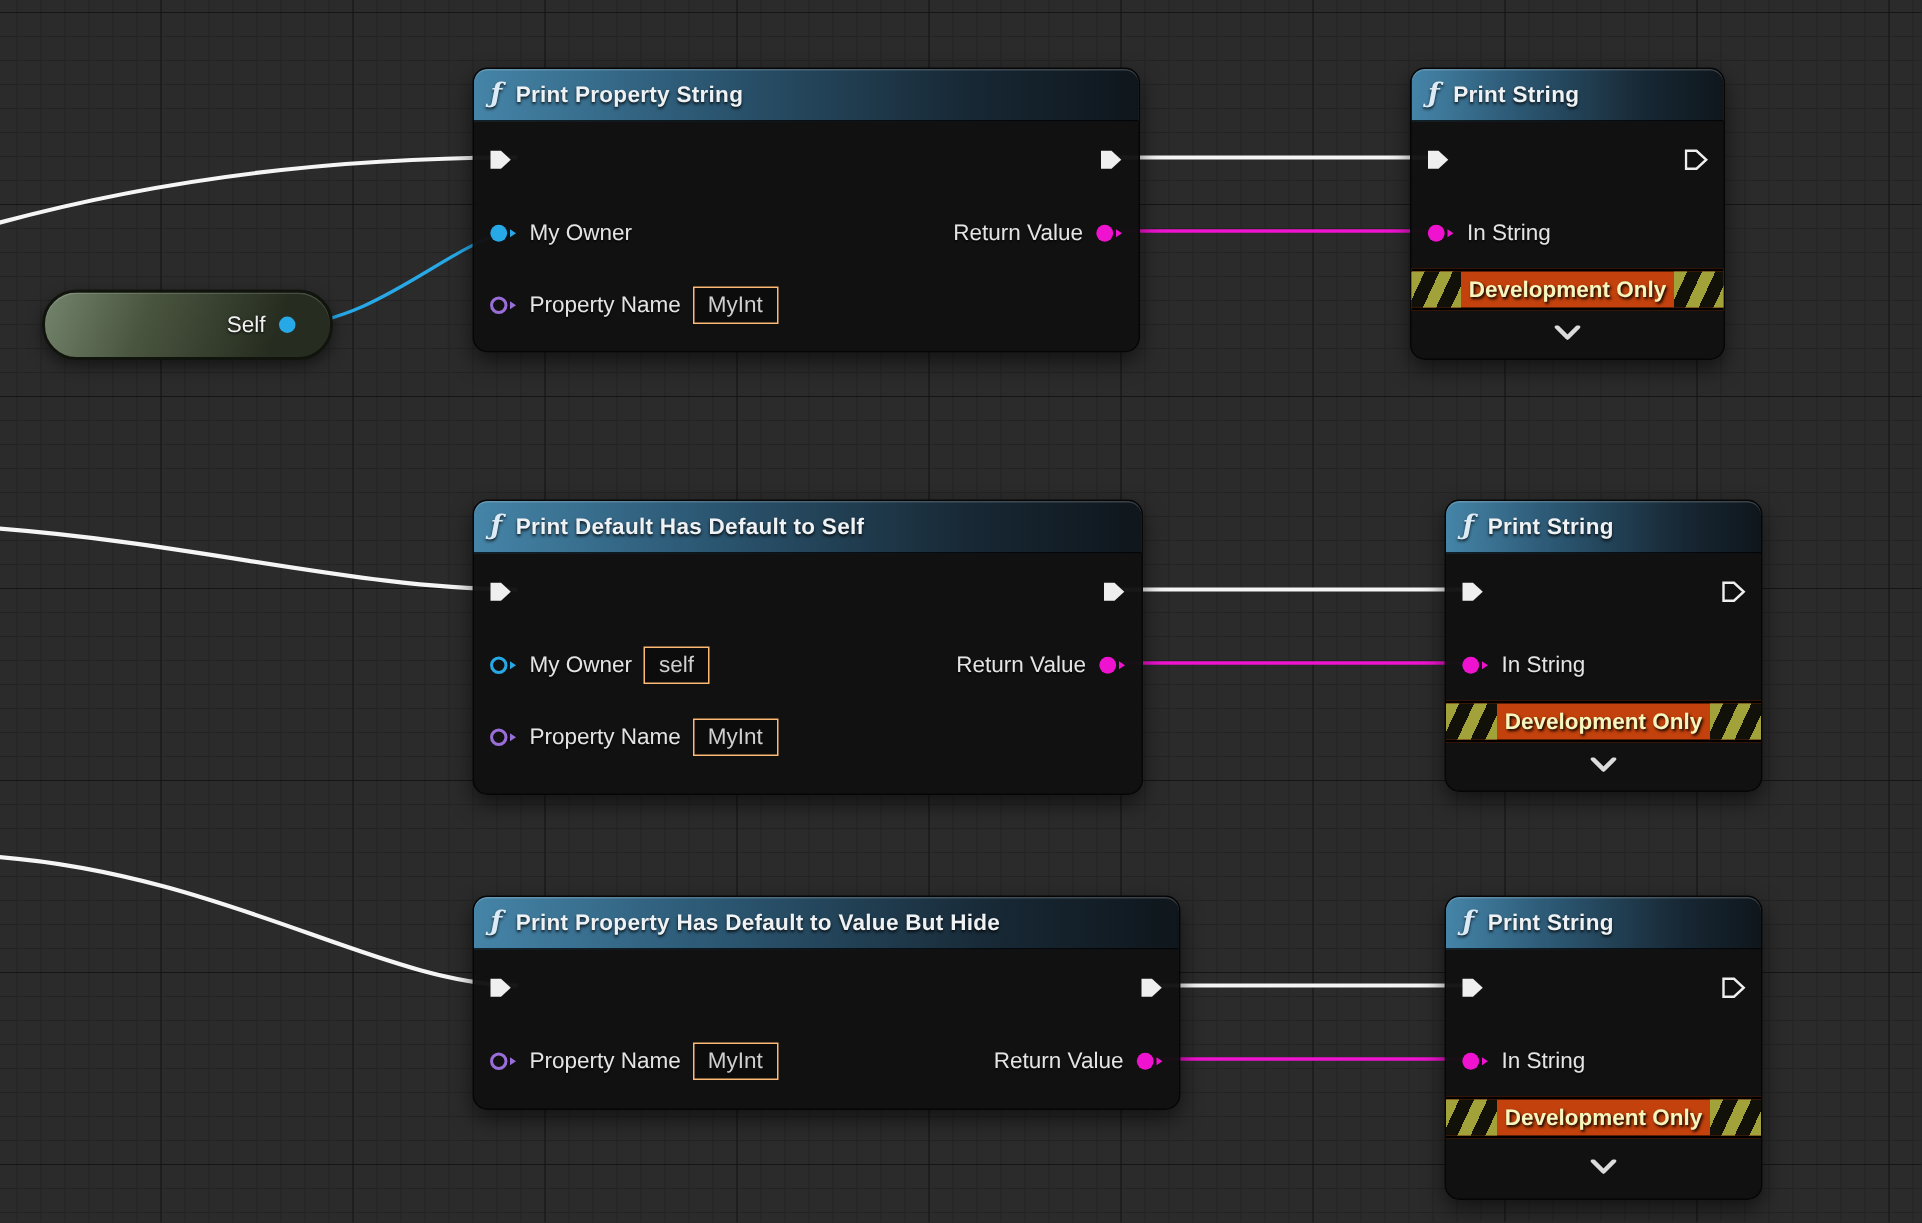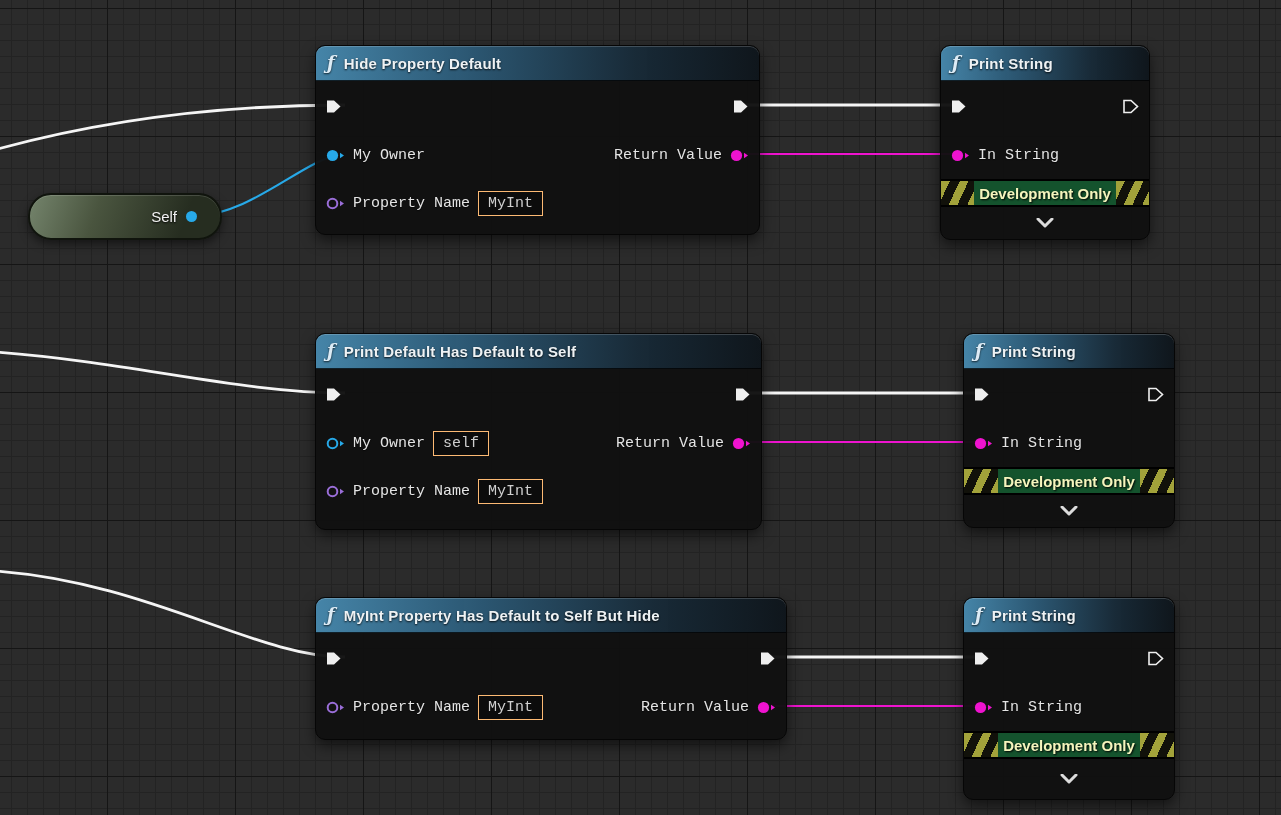--- a/index.html
+++ b/index.html
@@ -38,36 +38,36 @@
   .fn-icon{
     font-family:"DejaVu Serif",serif;font-style:italic;font-weight:bold;
     font-size:18px;color:#dcebf5;line-height:1;text-shadow:0 1px 2px rgba(0,0,0,0.8);
   }
   .node-title{
     font-size:15px;font-weight:700;color:#eef2f4;letter-spacing:0.2px;
     text-shadow:0 1px 2px rgba(0,0,0,0.85);white-space:nowrap;
   }
   .row{display:flex;align-items:center;justify-content:space-between;padding:0 10px;}
   .exec-row{height:50px;}
-  .row.pins{height:48px;font-family:Liberation Mono, monospace;}
+  .row.pins{height:48px;}
   .side{display:flex;align-items:center;gap:8px;}
   .pin-label{font-size:15px;color:#e4e4e4;text-shadow:0 1px 1px rgba(0,0,0,0.6);white-space:nowrap;}
   .textbox{
     display:inline-flex;align-items:center;height:25px;padding:0 9px;
     background:#0c0c0c;border:1px solid #fdba74;color:#cfcfcf;
     font-size:15px;min-width:44px;
   }
   .exec-pin svg,.pin-dot svg{display:block;}
   .pin-object{color:#27a9e8;}
   .pin-name{color:#9a6ed8;}
   .pin-string{color:#ef13cf;}
 
   .dev-band{
     display:flex;align-items:stretch;height:28px;
-    border-top:2px solid #000;border-bottom:2px solid #000;background:#14532d;
+    border-top:2px solid #000;border-bottom:2px solid #000;background:#c2410c;
   }
   .stripe{flex:1;background:repeating-linear-gradient(115deg,#a2a23a 0 8px,#11110a 8px 17px);}
   .dev-label{
     display:flex;align-items:center;padding:0 5px;font-size:15px;font-weight:700;
     color:#f5f5bd;text-shadow:1px 1px 2px #000;white-space:nowrap;
   }
   .chevron-row{display:flex;justify-content:center;align-items:center;flex:1;min-height:26px;}
   .ps-node{display:flex;flex-direction:column;}
 
   .var-node{
@@ -102,21 +102,21 @@
     <span class="pin-dot pin-object">
       <svg width="13" height="13" viewBox="0 0 13 13">
           <circle cx="6.5" cy="6.5" r="5.5" fill="currentColor"></circle>
         </svg>
     </span>
   </div>
 
   <div class="node" style="left:315px;top:45px;width:445px;height:190px;">
     <div class="node-header">
       <span class="fn-icon">ƒ</span>
-      <span class="node-title">Hide Property Default</span>
+      <span class="node-title">Print Property String</span>
     </div>
     <div class="row exec-row">
       <span class="exec-pin">
         <svg width="16" height="15" viewBox="0 0 16 15">
             <path d="M1 1.5 H8 L14.5 7.5 L8 13.5 H1 Z" fill="#efefef"></path>
           </svg>
       </span>
       <span class="exec-pin">
         <svg width="16" height="15" viewBox="0 0 16 15">
             <path d="M1 1.5 H8 L14.5 7.5 L8 13.5 H1 Z" fill="#efefef"></path>
@@ -289,21 +289,21 @@
         <svg width="18" height="10" viewBox="0 0 18 10">
             <path d="M2 1 L9 8 L16 1" fill="none" stroke="#dcdcdc" stroke-width="3" stroke-linecap="round" stroke-linejoin="round"></path>
           </svg>
       </span>
     </div>
   </div>
 
   <div class="node" style="left:315px;top:597px;width:472px;height:143px;">
     <div class="node-header">
       <span class="fn-icon">ƒ</span>
-      <span class="node-title">MyInt Property Has Default to Self But Hide</span>
+      <span class="node-title">Print Property Has Default to Value But Hide</span>
     </div>
     <div class="row exec-row">
       <span class="exec-pin">
         <svg width="16" height="15" viewBox="0 0 16 15">
             <path d="M1 1.5 H8 L14.5 7.5 L8 13.5 H1 Z" fill="#efefef"></path>
           </svg>
       </span>
       <span class="exec-pin">
         <svg width="16" height="15" viewBox="0 0 16 15">
             <path d="M1 1.5 H8 L14.5 7.5 L8 13.5 H1 Z" fill="#efefef"></path>

